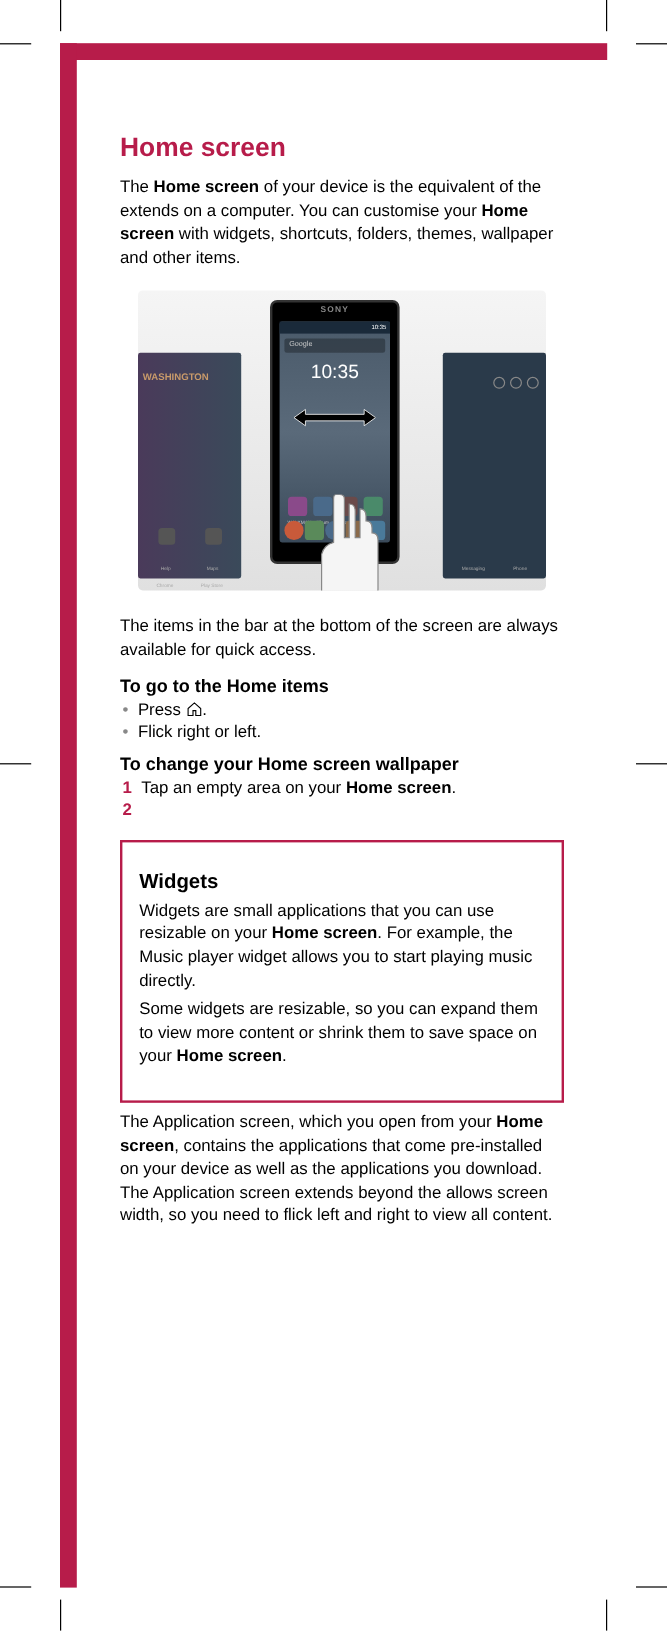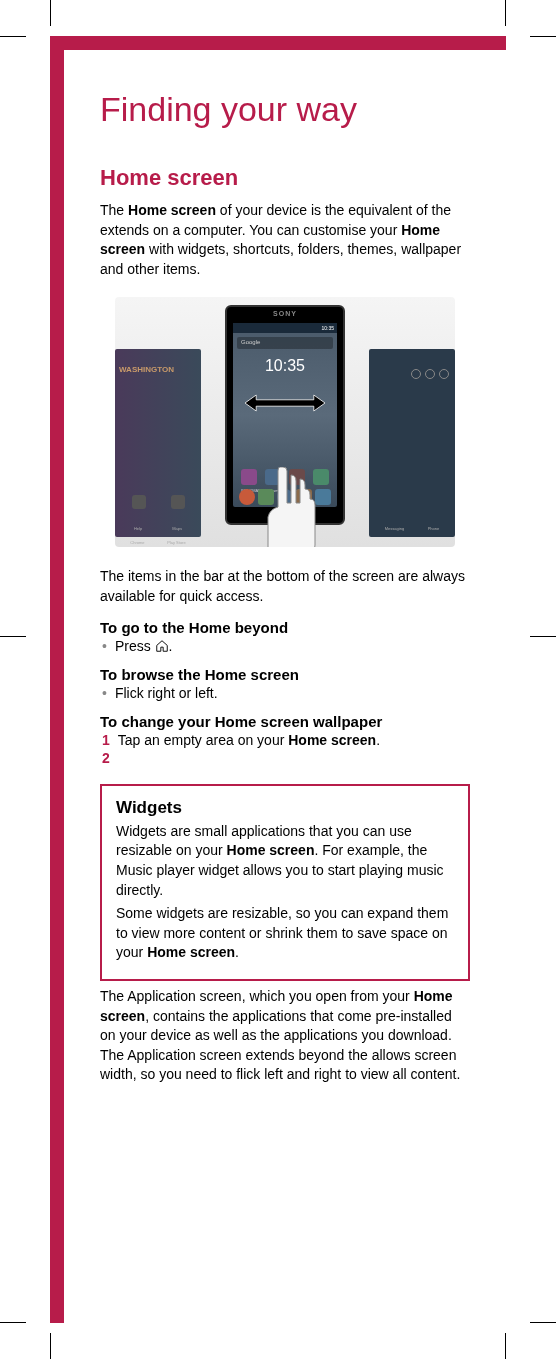--- a/index.html
+++ b/index.html
@@ -88,21 +88,21 @@
     }
     .bg-right {
       right: 0;
       width: 86px;
       background: #2a3a4a;
     }
     .center-phone {
       position: absolute;
       left: 110px;
       top: 8px;
-      width: 120px;
+      width: 108px;
       height: 220px;
       background: #000;
       border-radius: 6px;
       border: 2px solid #333;
       z-index: 2;
     }
     .phone-screen {
       position: absolute;
       top: 16px;
       left: 6px;
@@ -261,21 +261,21 @@
     .home-icon {
       display: inline-block;
       vertical-align: middle;
       width: 14px;
       height: 14px;
       position: relative;
       top: -1px;
     }
     .widgets-box {
       border: 2px solid #b71c4a;
-      padding: 12px 14px;
+      padding: 23px 14px;
       margin-top: 18px;
       margin-bottom: 6px;
     }
     .widgets-box h3 {
       font-size: 17px;
       font-weight: bold;
       margin-bottom: 4px;
     }
     .after-figure {
       margin-top: 20px;
@@ -304,21 +304,20 @@
 <div class="crop-mark crop-v" style="top:0;left:50px"></div>
 <div class="crop-mark crop-v" style="top:0;right:50px"></div>
 <div class="crop-mark crop-v" style="bottom:0;left:50px"></div>
 <div class="crop-mark crop-v" style="bottom:0;right:50px"></div>
 <div class="crop-mark crop-h" style="top:636px;left:0"></div>
 <div class="crop-mark crop-h" style="top:636px;right:0"></div>
 
 <div class="outer-frame">
   <div class="content">
 
-    <h1>Finding your way</h1>
 
     <h2>Home screen</h2>
 
     <p>
       <span>The </span><span class="bold">Home screen</span><span> of your device is the equivalent of the extends on a computer. You can customise your </span><span class="bold">Home screen</span><span> with widgets, shortcuts, folders, themes, wallpaper and other items.</span>
     </p>
 
     <div class="figure">
       <div class="phone-illustration">
         <div class="bg-panel bg-left">
@@ -380,31 +379,30 @@
           </div>
         </div>
         <svg class="hand" viewBox="0 0 60 100">
           <path d="M 20 0 Q 18 0 18 4 L 18 40 Q 10 42 8 50 L 8 80 Q 8 95 25 98 L 40 98 Q 55 95 55 78 L 55 38 Q 55 32 50 32 L 50 28 Q 50 22 45 22 L 45 18 Q 45 12 40 12 L 40 36 L 36 36 L 36 14 Q 36 8 31 8 L 31 36 L 27 36 L 27 4 Q 27 0 23 0 Z" fill="#f5f5f5" stroke="#888" stroke-width="1"></path>
         </svg>
       </div>
     </div>
 
     <p class="after-figure">The items in the bar at the bottom of the screen are always available for quick access.</p>
 
-    <div class="subheading">To go to the Home beyond</div>
+    <div class="subheading">To go to the Home items</div>
     <div class="bullet-item">
       <span class="bullet">•</span>
       <span>
         <span>Press </span><svg class="home-icon" viewBox="0 0 24 24">
             <path d="M3 11 L12 3 L21 11 L21 21 L14 21 L14 14 L10 14 L10 21 L3 21 Z" fill="none" stroke="#000" stroke-width="1.6"></path>
           </svg><span>.</span>
       </span>
     </div>
 
-    <div class="subheading">To browse the Home screen</div>
     <div class="bullet-item">
       <span class="bullet">•</span>
       <span>Flick right or left.</span>
     </div>
 
     <div class="subheading">To change your Home screen wallpaper</div>
     <div class="bullet-item">
       <span class="num">1</span>
       <span><span>Tap an empty area on your </span><span class="bold">Home screen</span><span>.</span></span>
     </div>

